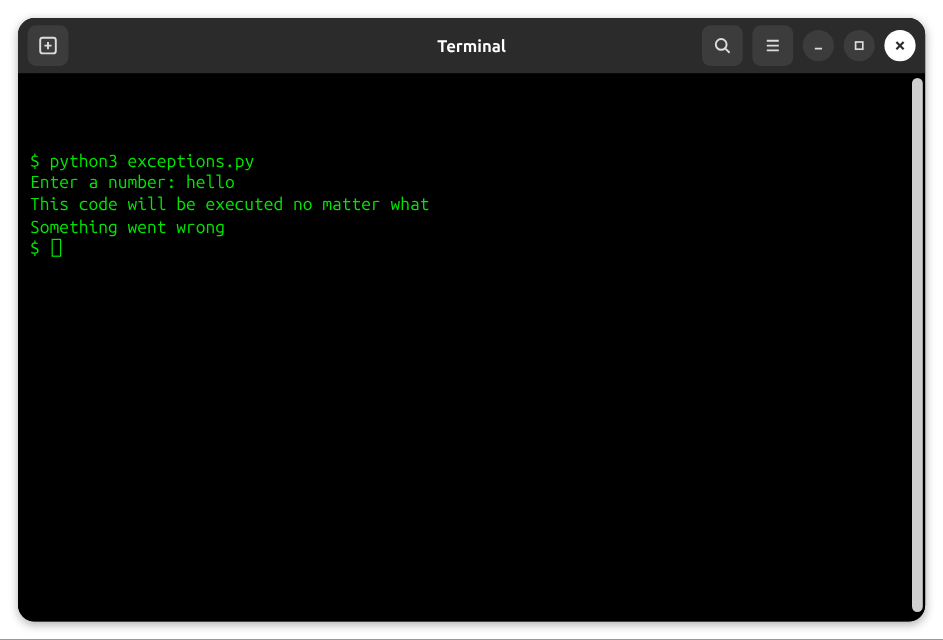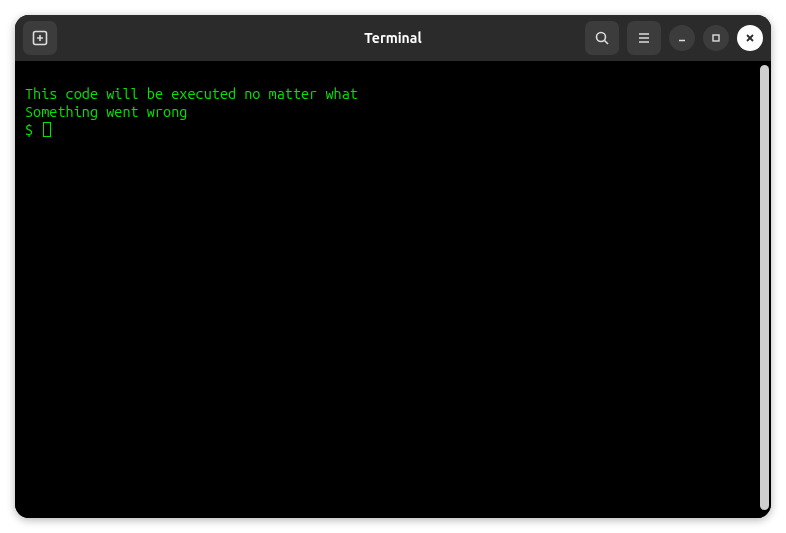--- a/index.html
+++ b/index.html
@@ -19,20 +19,21 @@
     .window {
       width: 756px;
       height: 503px;
       background: #000;
       border-radius: 14px;
       overflow: hidden;
       box-shadow: 0 2px 8px rgba(0,0,0,0.3);
       display: flex;
       flex-direction: column;
       position: relative;
+      gap: 40px;
     }
     .titlebar {
       height: 46px;
       background: #2b2b2b;
       display: flex;
       align-items: center;
       padding: 0 8px;
       position: relative;
     }
     .titlebar-left {
@@ -163,17 +164,17 @@
       <button class="win-btn close">
         <svg width="12" height="12" viewBox="0 0 12 12" stroke="currentColor" stroke-width="1.8">
           <line x1="3" y1="3" x2="9" y2="9"></line>
           <line x1="9" y1="3" x2="3" y2="9"></line>
         </svg>
       </button>
     </div>
   </div>
 
   <div class="terminal-body">
-<span class="line">This code will be executed no matter what</span><span class="line">Something went wrong</span><span class="line"><span class="prompt-symbol">$</span> <span class="cursor"></span></span>
+<span class="line"><span class="prompt-symbol">$</span> <span>python3 exceptions.py</span></span><span class="line">Enter a number: hello</span><span class="line">This code will be executed no matter what</span><span class="line">Something went wrong</span><span class="line"><span class="prompt-symbol">$</span> <span class="cursor"></span></span>
   </div>
 
   <div class="scrollbar"></div>
 </div>
 
 </body></html>

